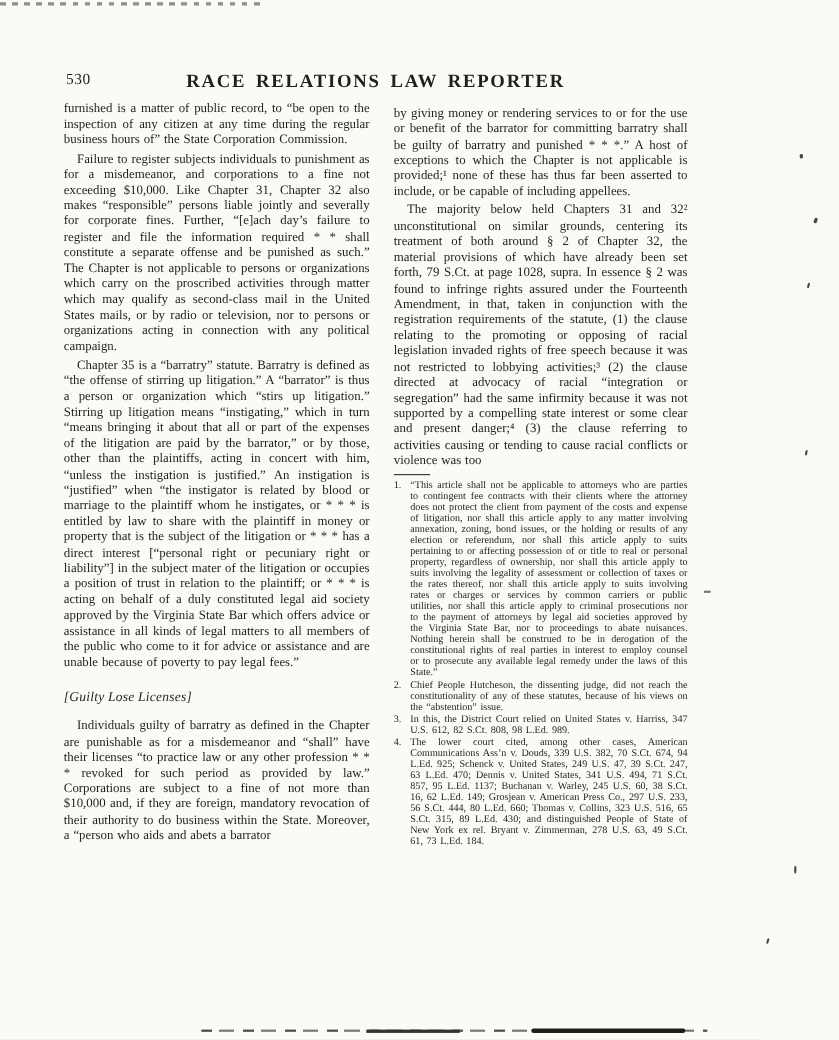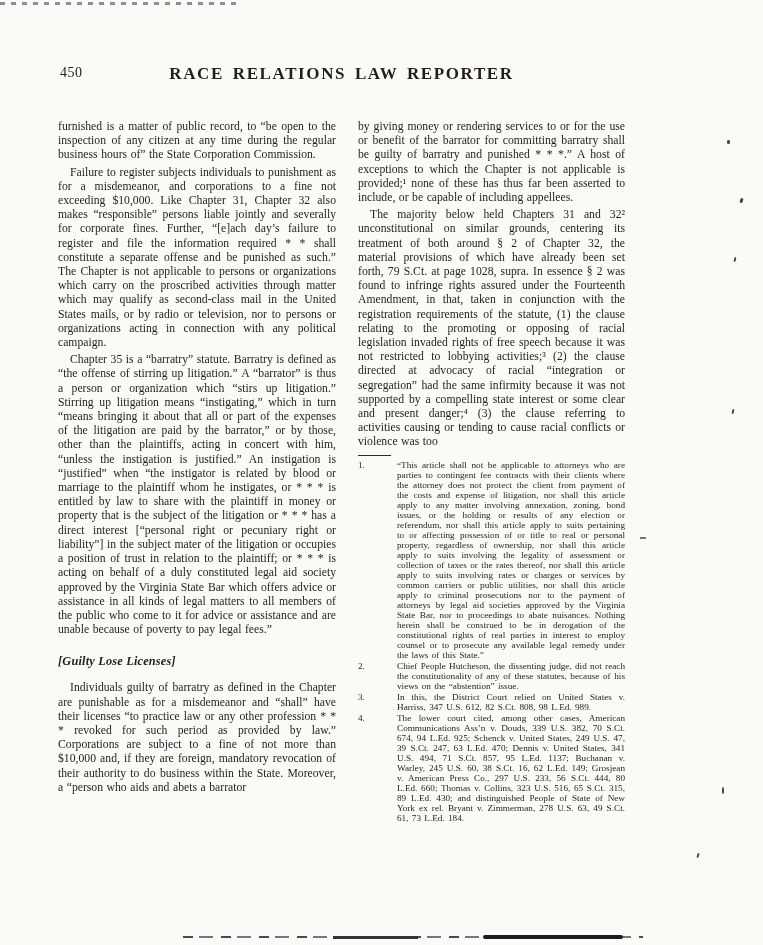--- a/index.html
+++ b/index.html
@@ -12,48 +12,48 @@
     overflow:hidden;
     box-sizing:border-box;
   }
   .artifact-top{
     position:absolute;left:0;top:2px;width:237px;height:3px;
     background:repeating-linear-gradient(90deg,#8f8f8f 0 5px,transparent 5px 11px);
   }
   .header{position:absolute;top:64px;left:58px;width:567px;height:18px;}
   .pagenum{position:absolute;left:2px;top:1px;font-size:14px;letter-spacing:.5px;}
   .title{display:block;text-align:center;font-size:17px;font-weight:bold;letter-spacing:1.6px;word-spacing:3px;}
-  .columns{position:absolute;top:120px;left:58px;width:567px;display:flex;}
+  .columns{position:absolute;top:92px;left:58px;width:567px;display:flex;align-items:flex-end;}
   .col-left{width:278px;margin-right:22px;}
   .col-right{width:267px;}
   p.body-p{margin:0 0 3px 0;text-align:justify;font-size:11.7px;line-height:14.2px;word-spacing:.6px;}
   .indent{text-indent:12px;}
-  .section-heading{font-style:italic;font-weight:bold;font-size:12.3px;margin:17px 0 12px 0;letter-spacing:.2px;}
+  .section-heading{font-style:italic;font-weight:normal;font-size:12.3px;margin:17px 0 12px 0;letter-spacing:.2px;}
   .fn-sep{width:33px;border-top:1.2px solid #2b2b2b;margin:5px 0 4px 0;}
   .footnotes{font-size:9.2px;line-height:10px;word-spacing:1px;}
   .fn{display:flex;margin-bottom:1px;}
   .fn-num{width:15px;flex:0 0 15px;}
-  .fn-text{flex:1;text-align:justify;margin-left:24px;}
+  .fn-text{flex:1;text-align:justify;}
   .artifact-bottom{
     position:absolute;left:183px;top:936px;width:460px;height:2px;
     background:repeating-linear-gradient(90deg,#4a4a4a 0 10px,transparent 10px 16px,#777 16px 30px,transparent 30px 38px);
   }
   .artifact-bottom .blob1{position:absolute;left:300px;top:-1px;width:140px;height:4px;background:#1d1d1d;border-radius:2px;}
   .artifact-bottom .blob2{position:absolute;left:150px;top:0;width:85px;height:2.5px;background:#333;}
   .speck{position:absolute;background:#4a463f;border-radius:40%;}
 </style>
 </head>
 <body>
 
 <div class="page">
 
   <div class="artifact-top"></div>
 
   <div class="header">
-    <span class="pagenum">450</span>
+    <span class="pagenum">530</span>
     <span class="title">RACE RELATIONS LAW REPORTER</span>
   </div>
 
   <div class="columns">
 
     <div class="col-left">
       <p class="body-p">furnished is a matter of public record, to “be open to the inspection of any citizen at any time during the regular business hours of” the State Corporation Commission.</p>
       <p class="body-p indent">Failure to register subjects individuals to punishment as for a misdemeanor, and corporations to a fine not exceeding $10,000.  Like Chapter 31, Chapter 32 also makes “responsible” persons liable jointly and severally for corporate fines.  Further, “[e]ach day’s failure to register and file the information required * * shall constitute a separate offense and be punished as such.”  The Chapter is not applicable to persons or organizations which carry on the proscribed activities through matter which may qualify as second-class mail in the United States mails, or by radio or television, nor to persons or organizations acting in connection with any political campaign.</p>
       <p class="body-p indent">Chapter 35 is a “barratry” statute.  Barratry is defined as “the offense of stirring up litigation.”  A “barrator” is thus a person or organization which “stirs up litigation.”  Stirring up litigation means “instigating,” which in turn “means bringing it about that all or part of the expenses of the litigation are paid by the barrator,” or by those, other than the plaintiffs, acting in concert with him, “unless the instigation is justified.”  An instigation is “justified” when “the instigator is related by blood or marriage to the plaintiff whom he instigates, or * * * is entitled by law to share with the plaintiff in money or property that is the subject of the litigation or * * * has a direct interest [“personal right or pecuniary right or liability”] in the subject mater of the litigation or occupies a position of trust in relation to the plaintiff; or * * * is acting on behalf of a duly constituted legal aid society approved by the Virginia State Bar which offers advice or assistance in all kinds of legal matters to all members of the public who come to it for advice or assistance and are unable because of poverty to pay legal fees.”</p>
       <h3 class="section-heading">[Guilty Lose Licenses]</h3>

